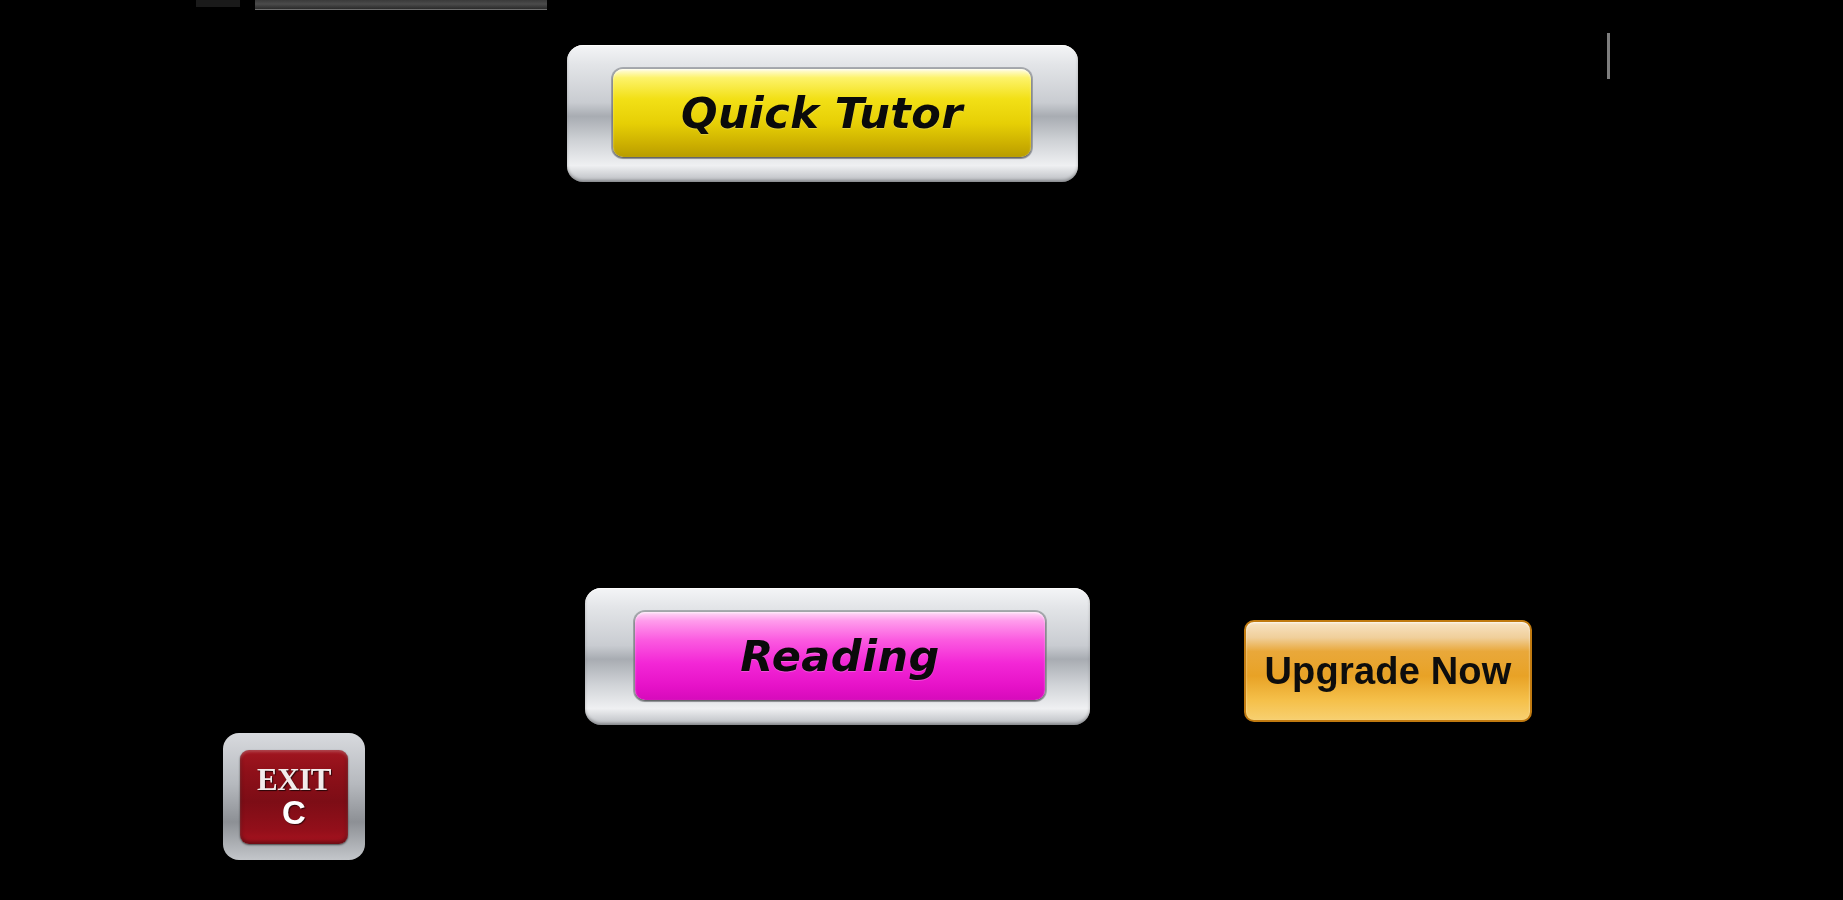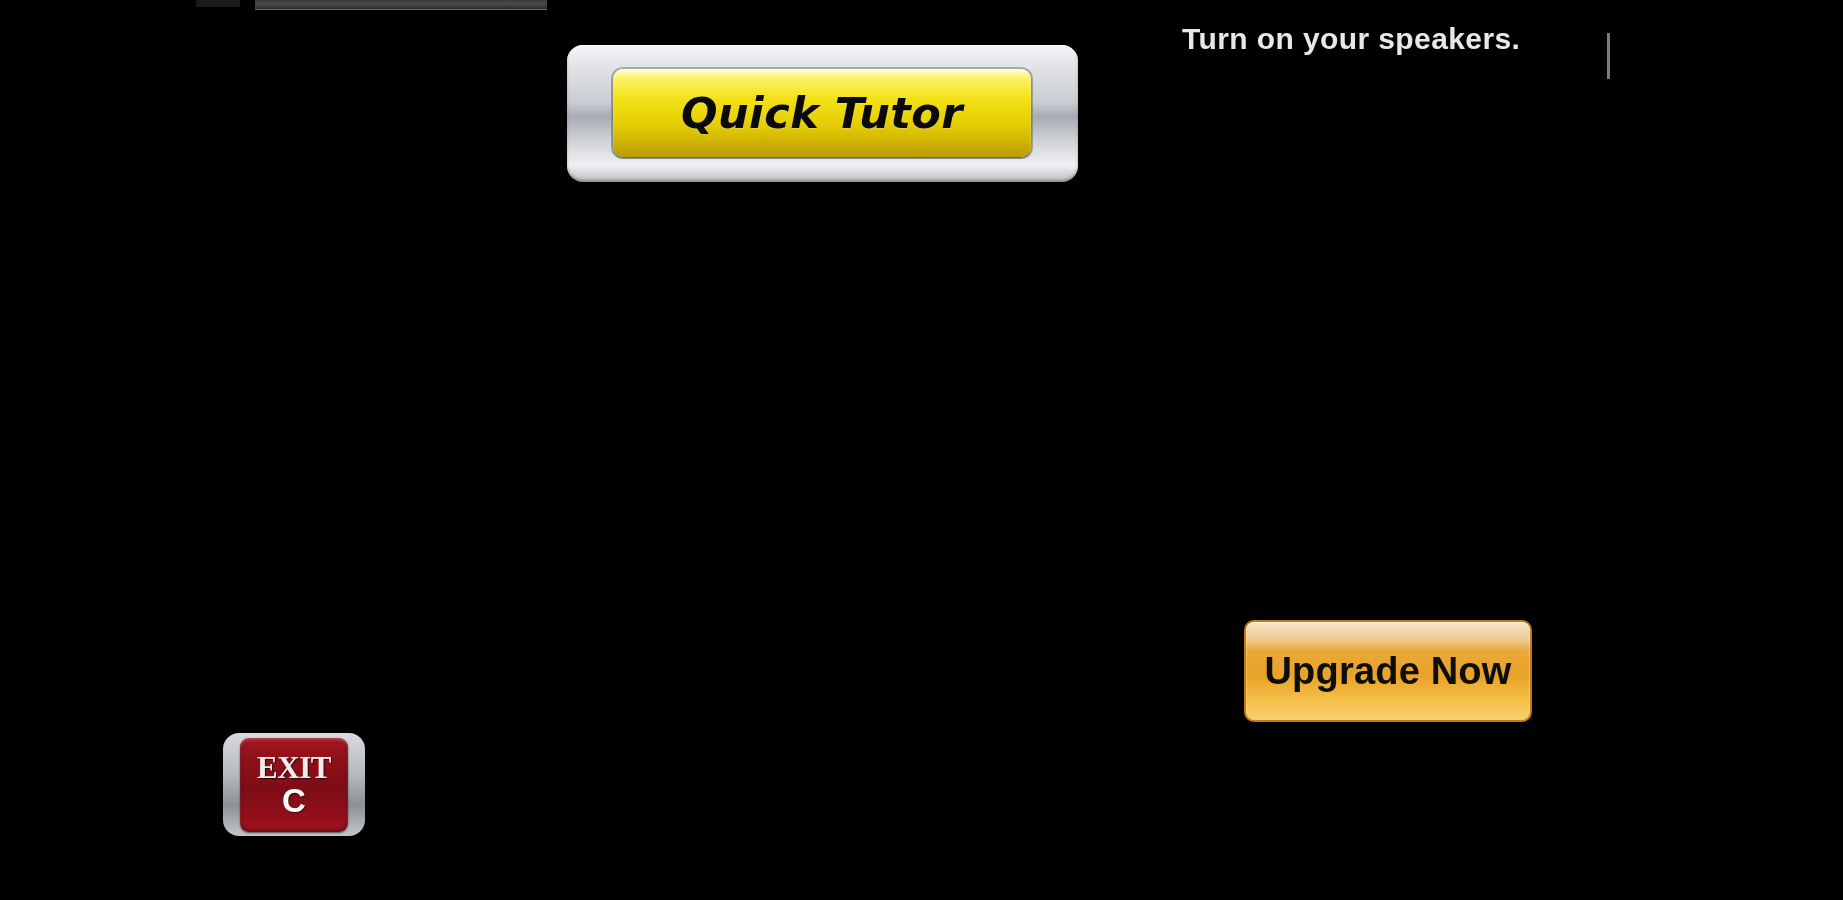--- a/index.html
+++ b/index.html
@@ -167,21 +167,21 @@
     font-size: 38px;
     color: #0d0d0d;
     white-space: nowrap;
     letter-spacing: 0.2px;
   }
 
   
   #btn-exit {
     position: absolute;
     left: 223px; top: 733px;
-    width: 142px; height: 103px;
+    width: 142px; height: 127px;
     border-radius: 16px;
     background: linear-gradient(to bottom,
       #d8dade 0%,
       #b6b9be 40%,
       #8d9095 70%,
       #c3c6ca 100%);
     box-shadow: 0 2px 4px rgba(0,0,0,0.8);
     display: flex;
     align-items: center;
     justify-content: center;
@@ -246,30 +246,34 @@
   }
 </style>
 </head>
 <body>
 
 <div class="stage">
 
   <div class="top-bar-fragment-stub"></div>
   <div class="top-bar-fragment"></div>
 
-  <div id="speakers-hint">Turn on your speakers.</div>
   <div id="text-caret"></div>
 
   <div id="btn-quick-tutor" class="menu-btn">
     <div class="menu-btn-inner">
       <span class="menu-btn-label">Quick Tutor</span>
     </div>
   </div>
 
 
+  <div id="btn-reading" class="menu-btn">
+    <div class="menu-btn-inner">
+      <span class="menu-btn-label">Reading</span>
+    </div>
+  </div>
 
   <div id="btn-upgrade">
     <span class="upgrade-label">Upgrade Now</span>
   </div>
 
   <div id="btn-exit">
     <div class="exit-face">
       <span class="exit-word">EXIT</span>
       <span class="exit-glyph">C</span>
     </div>

